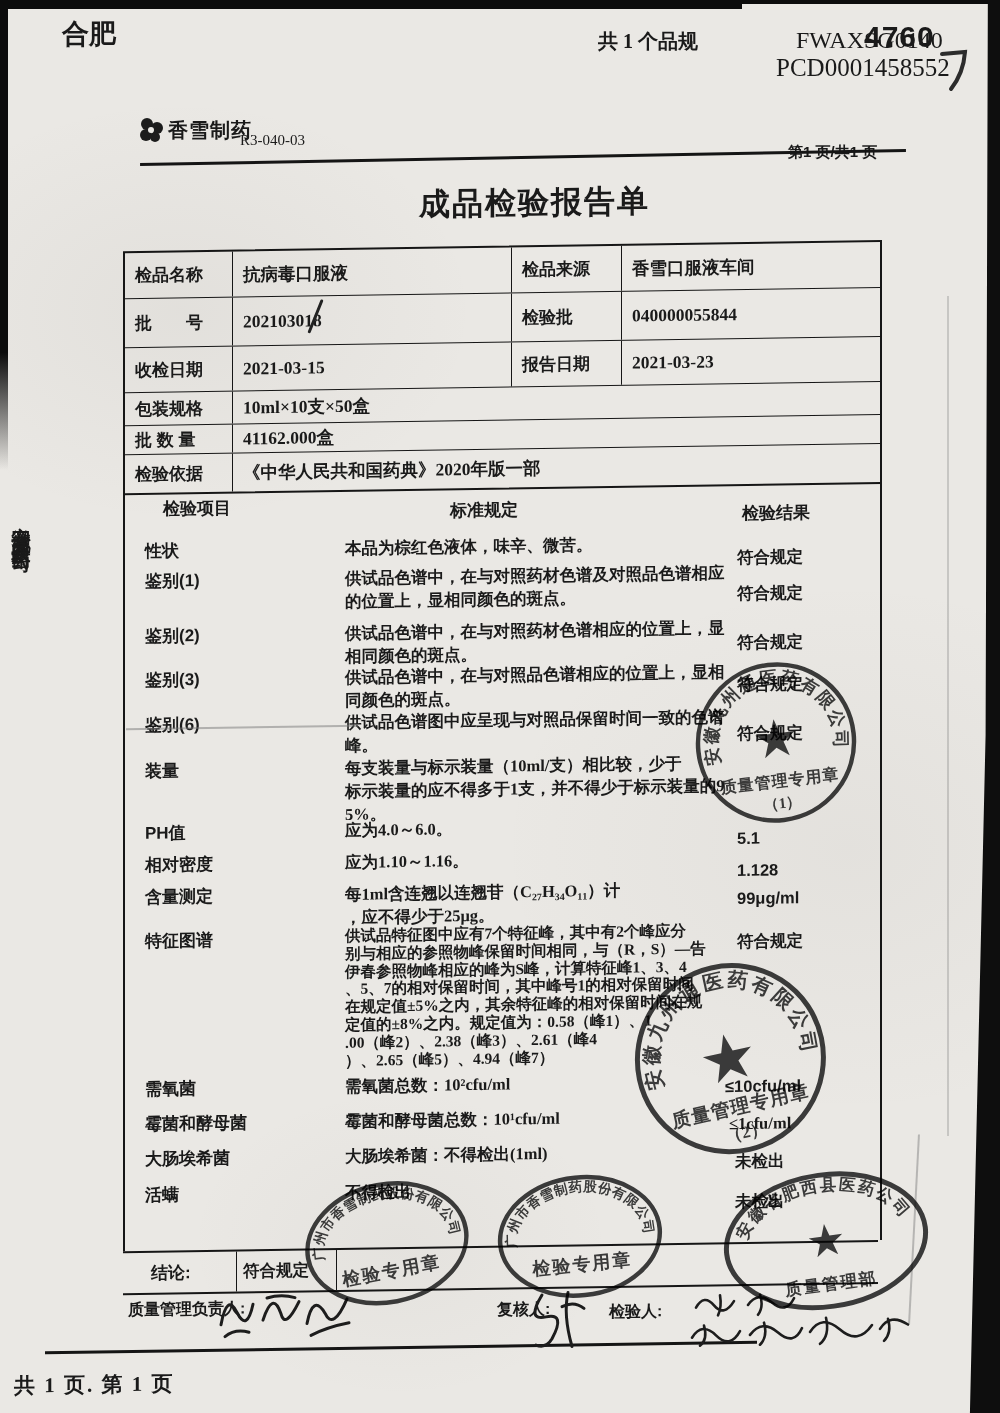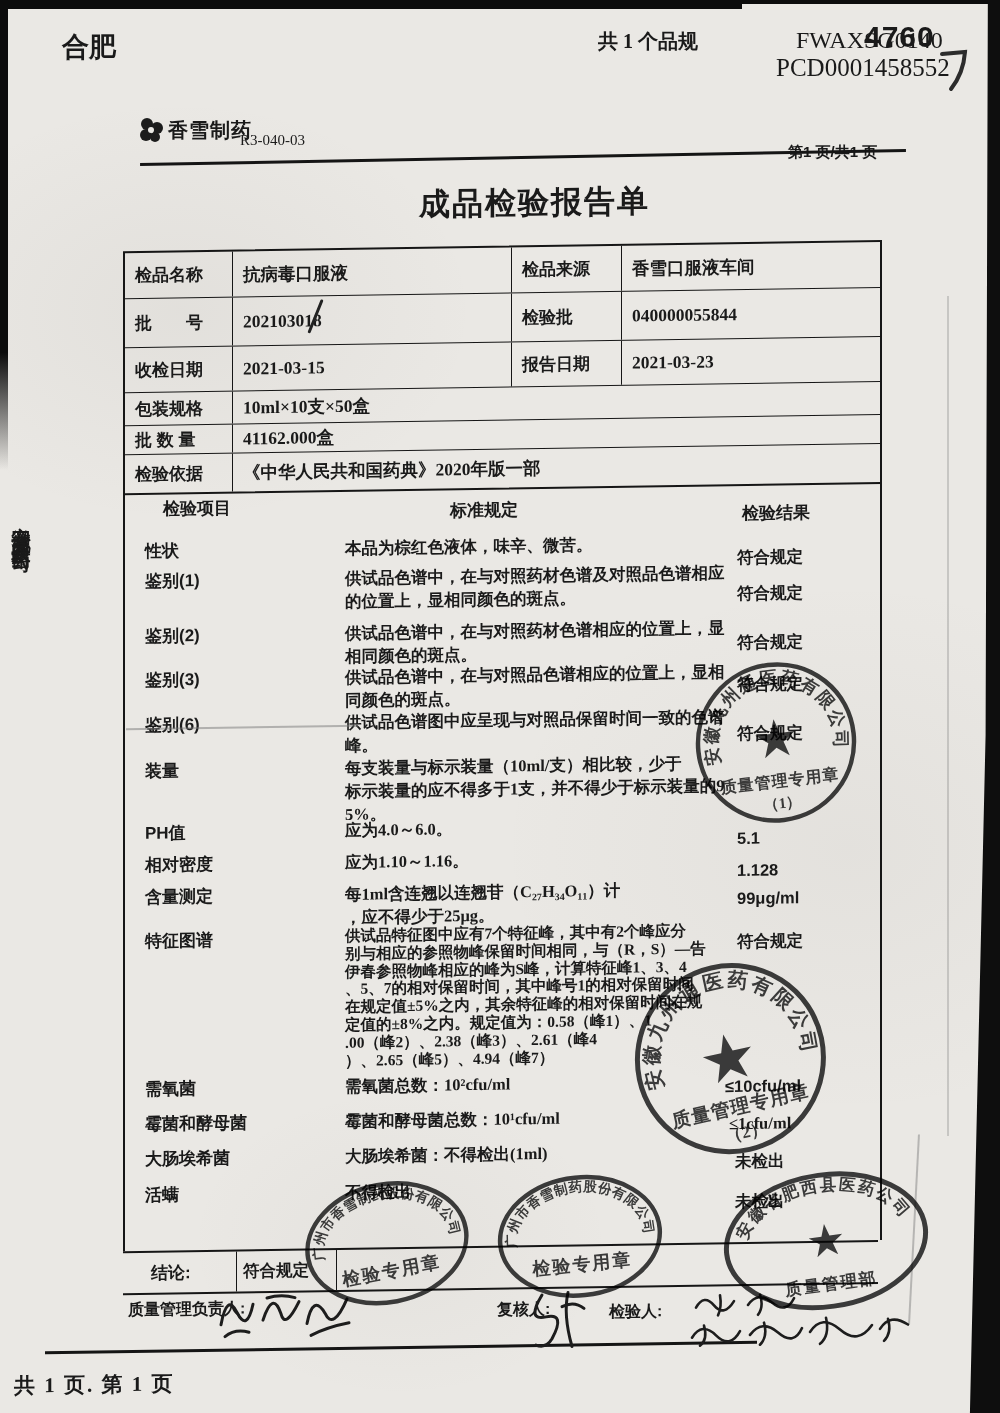--- a/index.html
+++ b/index.html
@@ -66,21 +66,21 @@
   .side-text{position:absolute;left:8px;top:512px;writing-mode:vertical-rl;
     font-size:19px;letter-spacing:3px;font-weight:600;}
   .slash{position:absolute;left:314px;top:303px;width:3px;height:36px;background:#222;
     transform:rotate(22deg);border-radius:2px;}
 </style>
 </head>
 <body>
 
 <div class="mottle"></div>
 
-<div class="hdr lbl" style="left:62px;top:29px;font-size:27px;">合肥</div>
+<div class="hdr lbl" style="left:62px;top:16px;font-size:27px;">合肥</div>
 <div class="hdr" style="left:598px;top:28px;font-size:20px;font-weight:600;">共  1  个品规</div>
 <div class="hdr" style="left:796px;top:27px;font-size:24px;">FWAXSG0140</div>
 <div class="hdr lbl" style="left:864px;top:20px;font-size:30px;letter-spacing:1px;">4760</div>
 <div class="hdr" style="left:776px;top:54px;font-size:25px;text-align:right;">PCD0001458552</div>
 <svg class="hdr" style="left:938px;top:48px;" width="32" height="46">
   <path d="M4,6 L27,4 C26,18 20,32 13,41" fill="none" stroke="#2c2c2c" stroke-width="4" stroke-linecap="round"></path>
 </svg>
 
 <svg class="hdr" style="left:137px;top:114px;" width="28" height="30">
   <circle cx="10" cy="10" r="6" fill="#1c1c1c"></circle>

